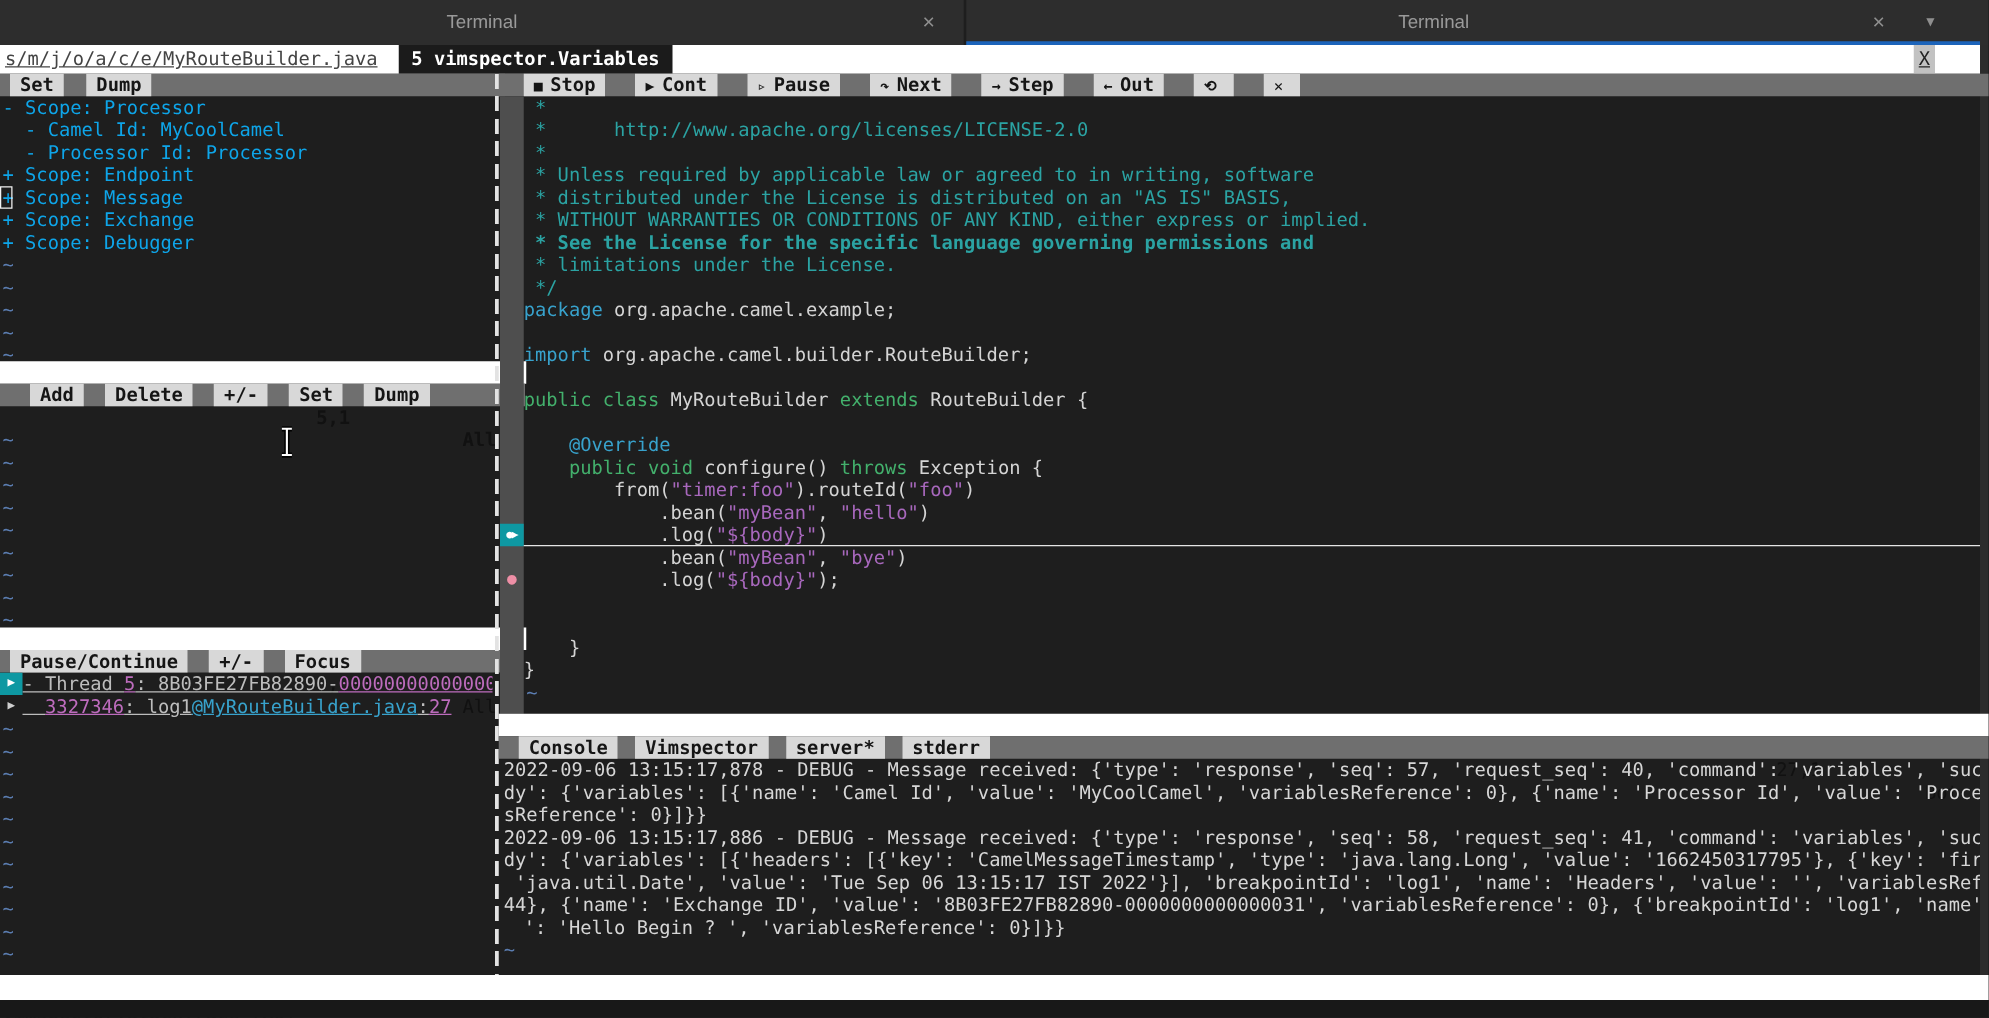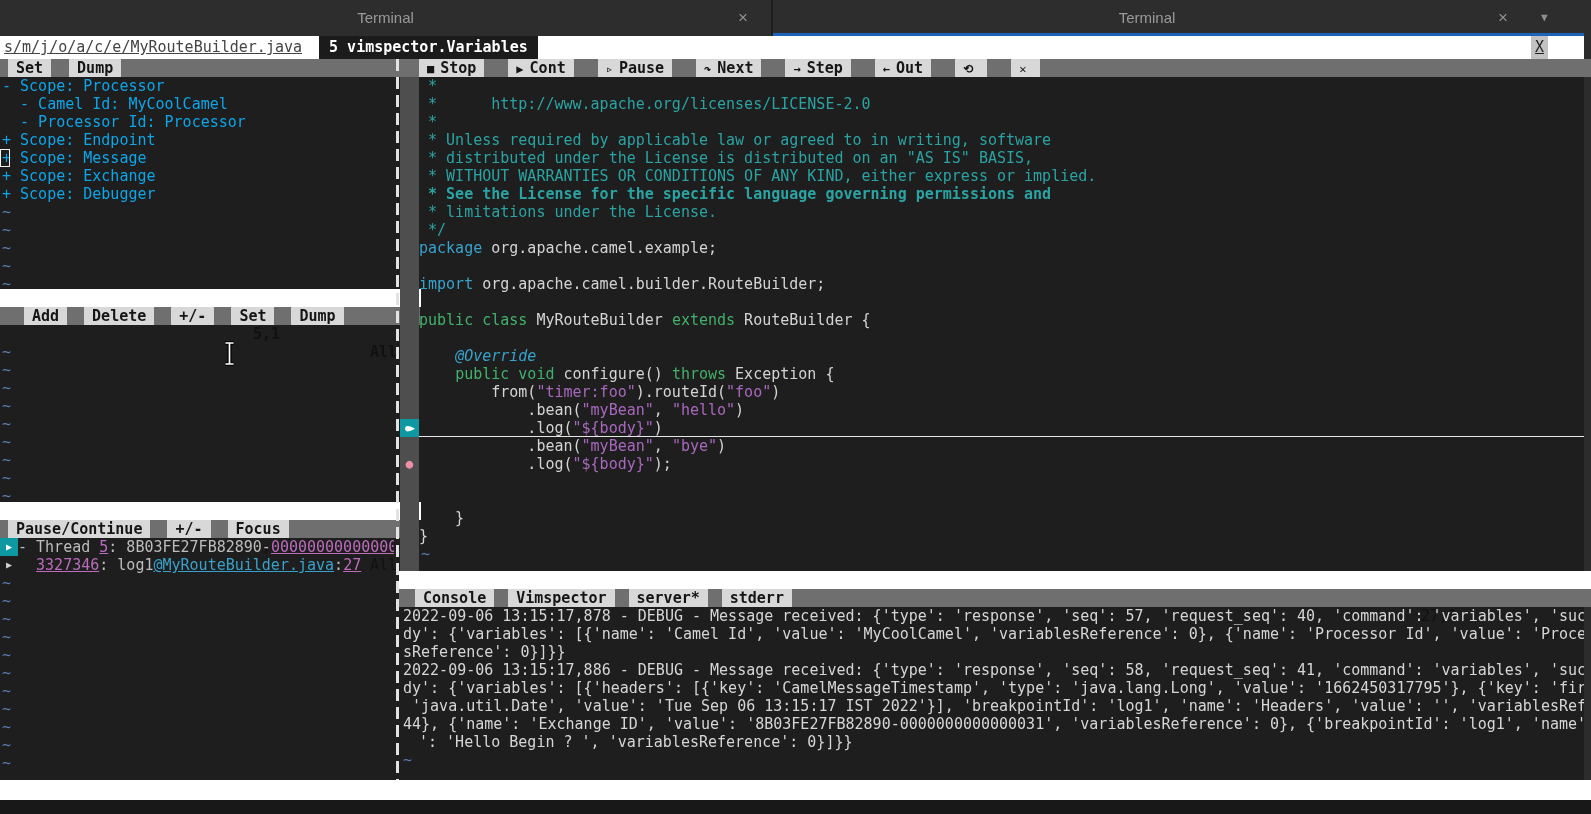--- a/index.html
+++ b/index.html
@@ -21,21 +21,21 @@
         color:#ffffff;font-weight:bold;}
   .tabx{position:absolute;left:1531px;top:0;width:17px;height:23px;line-height:23px;text-align:center;
         background:#c2c2c2;color:#222;text-decoration:underline;}
   .winbar{background:#6f6f6f;height:18px;display:flex;align-items:center;}
   .wbtn{display:inline-block;height:18px;line-height:18px;padding:0 8px;background:#d8d8d8;
         color:#151515;font-weight:bold;white-space:pre;}
   .ticon{margin-right:6px;font-size:12px;}
   .trow{position:absolute;left:0;height:18px;white-space:pre;}
   .seg-c{color:#2ba3a3}.seg-k{color:#38a2cc}.seg-g{color:#43b06c}.seg-p{color:#d4d4d4}
   .seg-s{color:#a868bd}.seg-v{color:#0ea5e9}.seg-o{color:#d6d6d6}
-  .seg-t{color:#bdbdbd;}
+  .seg-t{color:#bdbdbd;text-decoration:underline}
   .seg-n{color:#bd6cbd;text-decoration:underline}
   .seg-f{color:#38a2cc;text-decoration:underline}
   .tilde{color:#5b7db1;}
   .statusline{background:#ffffff;color:#111;height:18px;line-height:18px;white-space:pre;padding-left:24px;}
   .statusline .s-title{position:absolute;left:2px;}
   .statusline .s-pos{position:absolute;left:253px;}
   .statusline .s-scroll{position:absolute;left:370px;}
   .bold{font-weight:bold;}
   #vsep{left:396px;top:59px;width:3px;height:721px;
         background:repeating-linear-gradient(180deg,#e3e3e3 0 12px,rgba(0,0,0,0) 12px 18px);}
@@ -174,21 +174,21 @@
       <div class="trow" style="top: 90px; left: 0px;"><span class="seg-c"> * WITHOUT WARRANTIES OR CONDITIONS OF ANY KIND, either express or implied.</span></div>
       <div class="trow" style="top: 108px; left: 0px; font-weight: bold;"><span class="seg-c"> * See the License for the specific language governing permissions and</span></div>
       <div class="trow" style="top: 126px; left: 0px;"><span class="seg-c"> * limitations under the License.</span></div>
       <div class="trow" style="top: 144px; left: 0px;"><span class="seg-c"> */</span></div>
       <div class="trow" style="top: 162px; left: 0px;"><span class="seg-k">package</span><span class="seg-p"> org.apache.camel.example;</span></div>
       <div class="trow" style="top: 180px; left: 0px;"></div>
       <div class="trow" style="top: 198px; left: 0px;"><span class="seg-k">import</span><span class="seg-p"> org.apache.camel.builder.RouteBuilder;</span></div>
       <div class="trow" style="top: 216px; left: 0px;"></div>
       <div class="trow" style="top: 234px; left: 0px;"><span class="seg-g">public class</span><span class="seg-p"> MyRouteBuilder </span><span class="seg-g">extends</span><span class="seg-p"> RouteBuilder {</span></div>
       <div class="trow" style="top: 252px; left: 0px;"></div>
-      <div class="trow" style="top: 270px; left: 0px; font-style: italic;"><span class="seg-p">    </span><span class="seg-k">@Override</span></div>
+      <div class="trow" style="top: 270px; left: 0px;"><span class="seg-p">    </span><span class="seg-k">@Override</span></div>
       <div class="trow" style="top: 288px; left: 0px;"><span class="seg-p">    </span><span class="seg-g">public void</span><span class="seg-p"> configure() </span><span class="seg-g">throws</span><span class="seg-p"> Exception {</span></div>
       <div class="trow" style="top: 306px; left: 0px;"><span class="seg-p">        from(</span><span class="seg-s">"timer:foo"</span><span class="seg-p">).routeId(</span><span class="seg-s">"foo"</span><span class="seg-p">)</span></div>
       <div class="trow" style="top: 324px; left: 0px;"><span class="seg-p">            .bean(</span><span class="seg-s">"myBean"</span><span class="seg-p">, </span><span class="seg-s">"hello"</span><span class="seg-p">)</span></div>
       <div class="trow" style="top: 342px; left: 0px;"><span class="seg-p">            .log(</span><span class="seg-s">"${body}"</span><span class="seg-p">)</span></div>
       <div class="trow" style="top: 360px; left: 0px;"><span class="seg-p">            .bean(</span><span class="seg-s">"myBean"</span><span class="seg-p">, </span><span class="seg-s">"bye"</span><span class="seg-p">)</span></div>
       <div class="trow" style="top: 378px; left: 0px;"><span class="seg-p">            .log(</span><span class="seg-s">"${body}"</span><span class="seg-p">);</span></div>
       <div class="trow" style="top: 396px; left: 0px;"></div>
       <div class="trow" style="top: 414px; left: 0px;"></div>
       <div class="trow" style="top: 432px; left: 0px;"><span class="seg-p">    }</span></div>
       <div class="trow" style="top: 450px; left: 0px;"><span class="seg-p">}</span></div>

